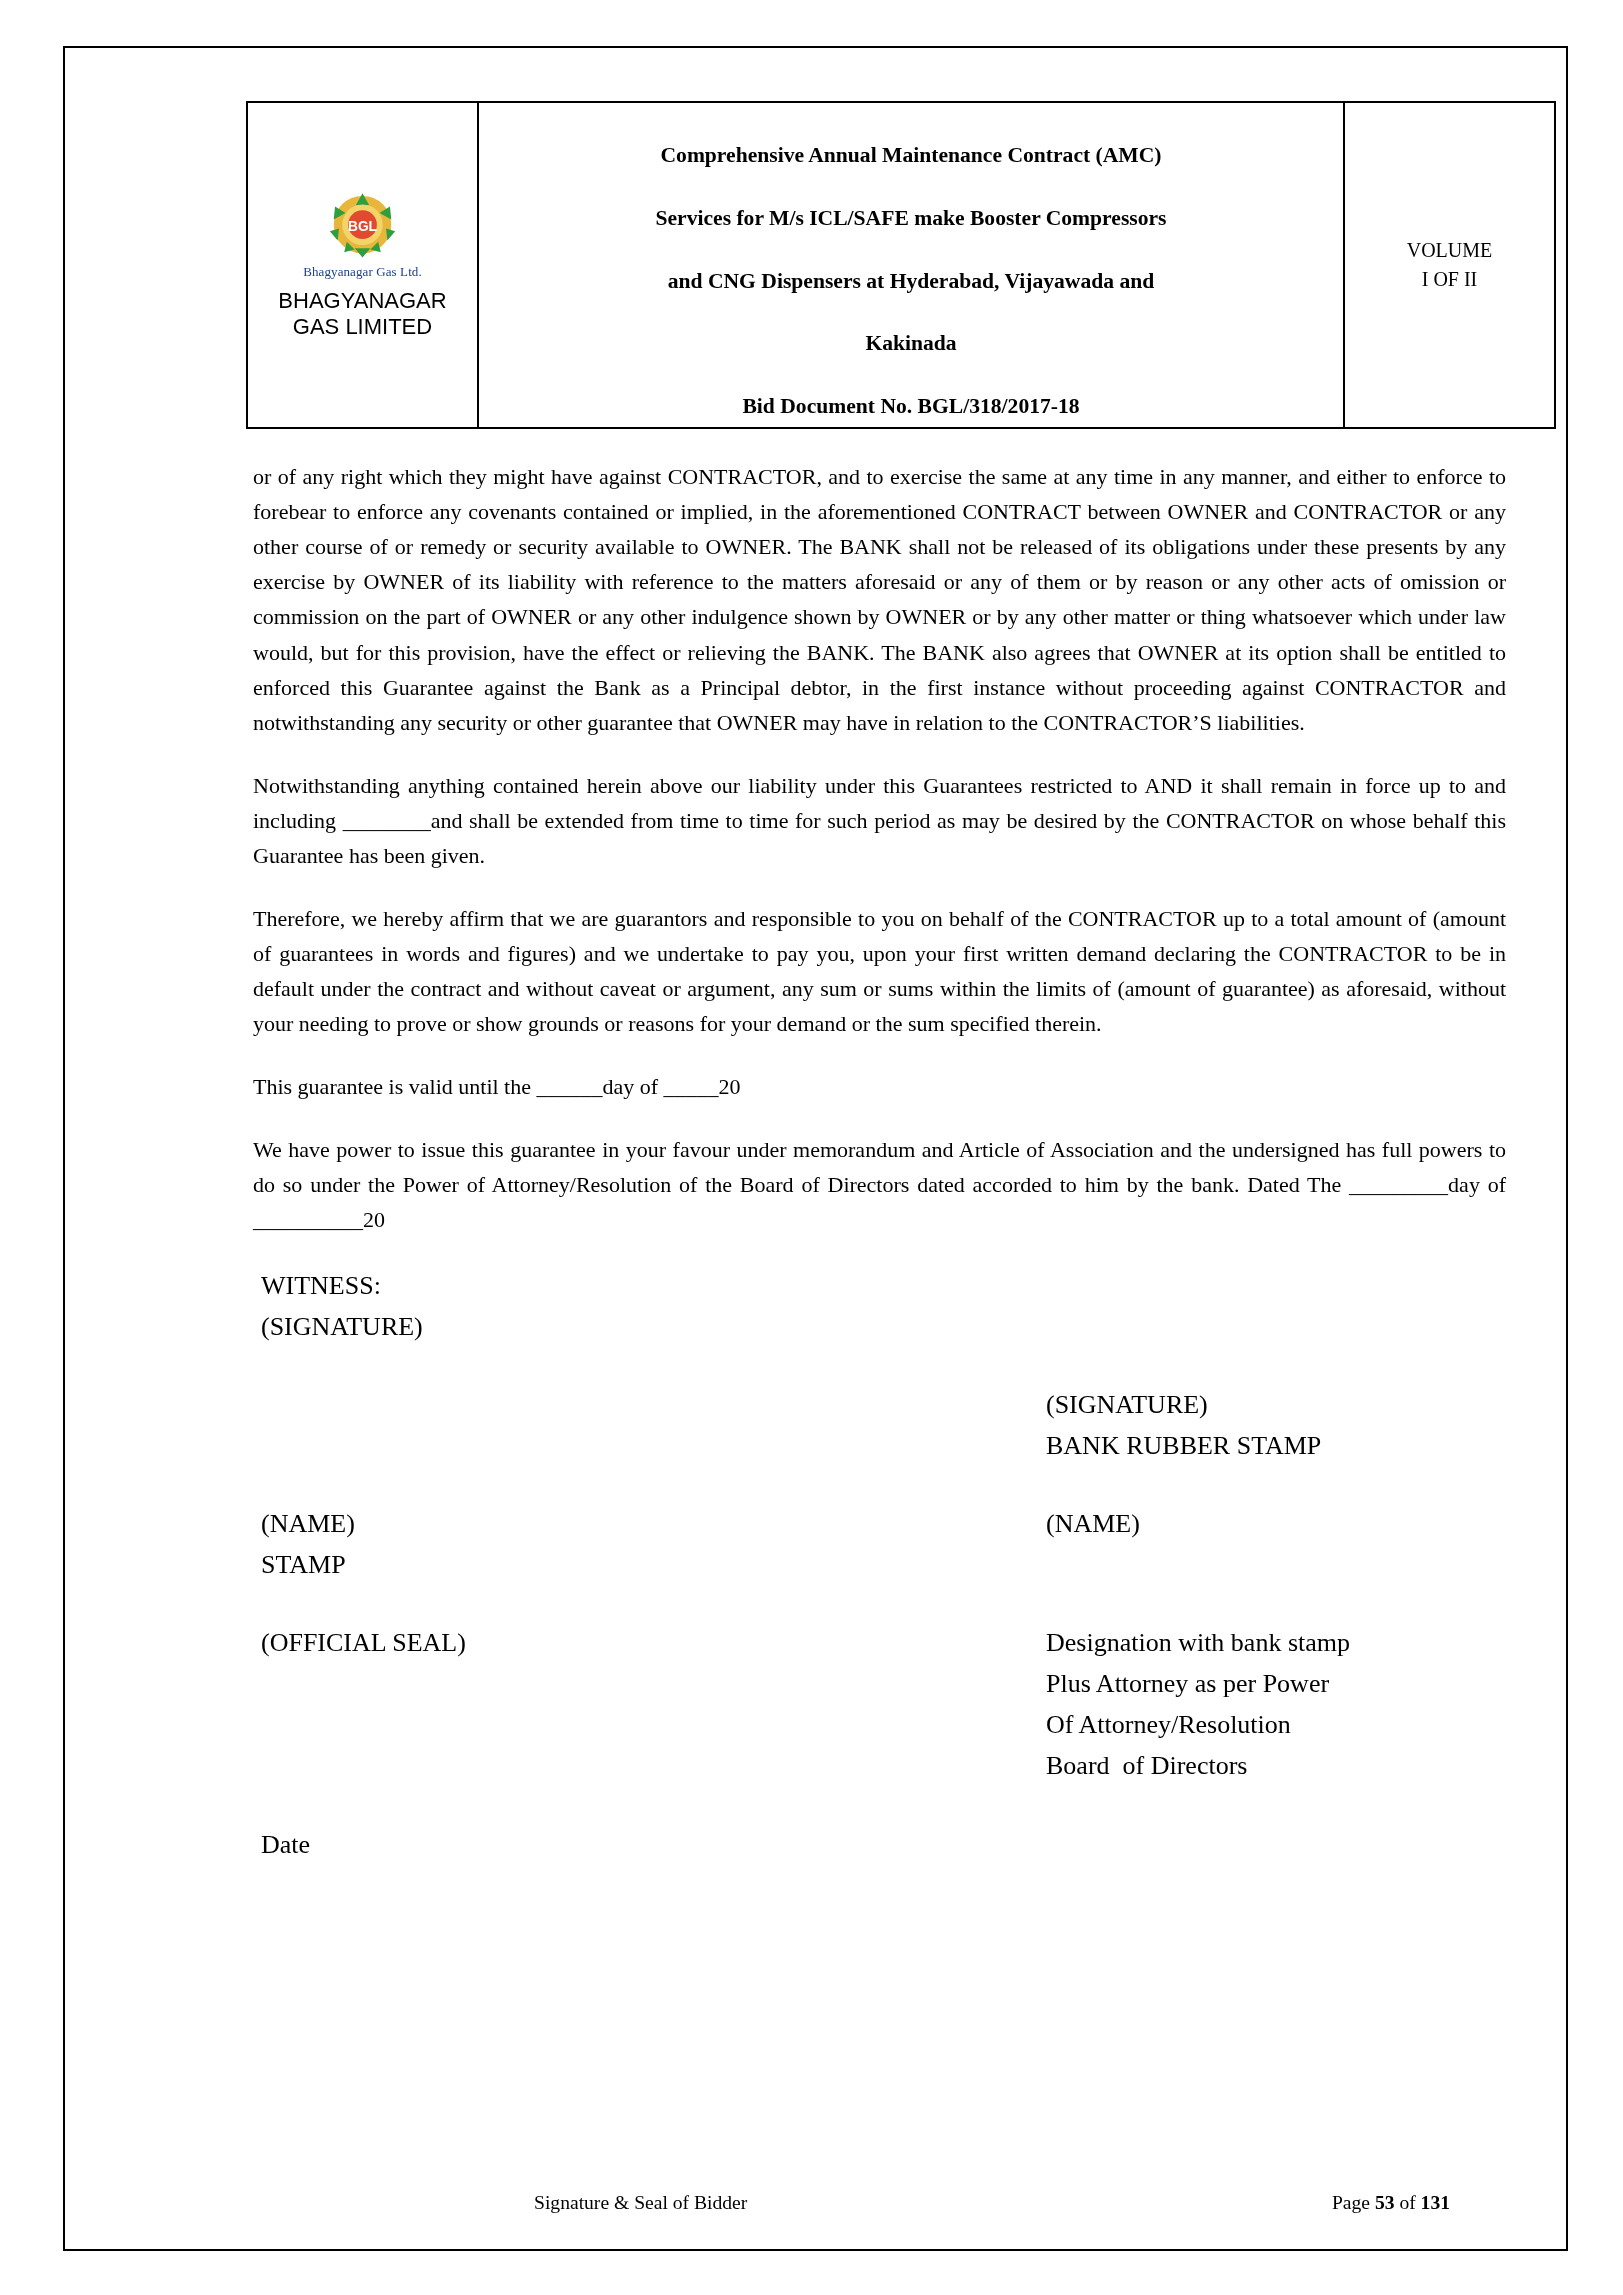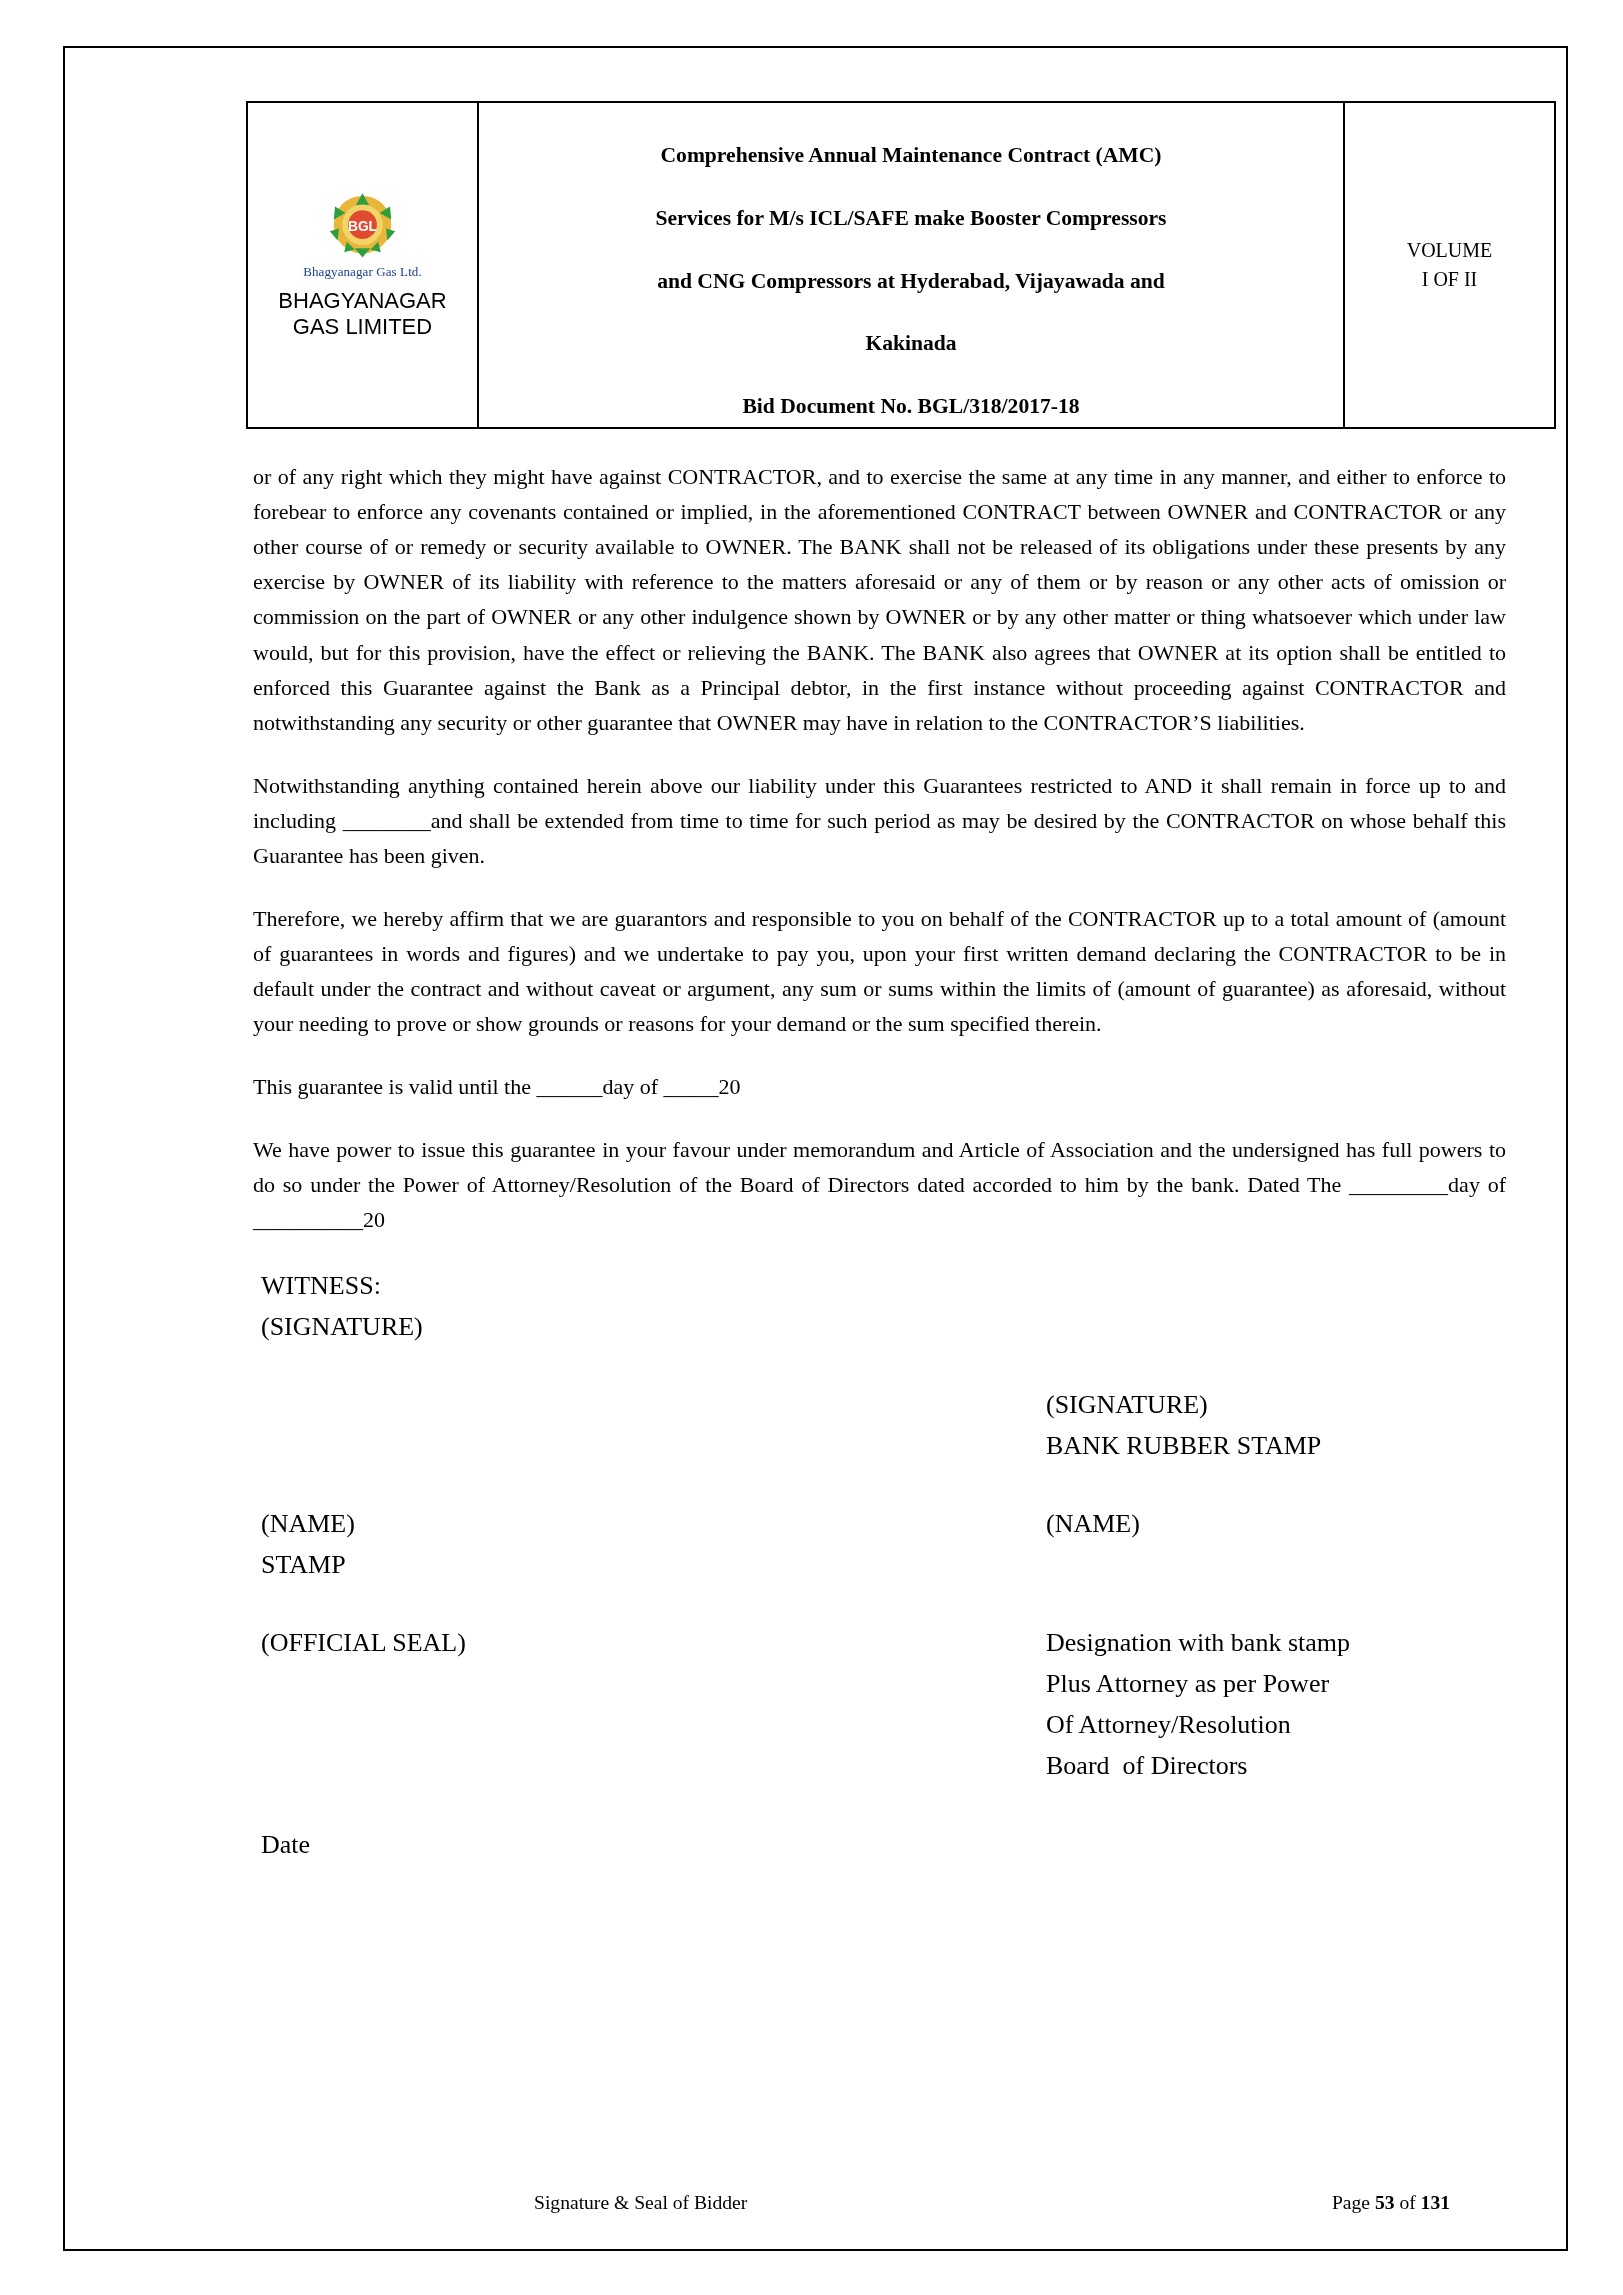--- a/index.html
+++ b/index.html
@@ -196,21 +196,21 @@
                 </g>
               </svg>
             </span>
             <span class="logo-sub">Bhagyanagar Gas Ltd.</span>
             <span class="logo-name">BHAGYANAGAR<br>GAS LIMITED</span>
           </span>
         </td>
         <td class="cell-title">
           <span class="title-line">Comprehensive Annual Maintenance Contract (AMC)</span>
           <span class="title-line">Services for M/s ICL/SAFE make Booster Compressors</span>
-          <span class="title-line">and CNG Compressors at Hyderabad, Vijayawada and</span>
+          <span class="title-line">and CNG Dispensers at Hyderabad, Vijayawada and</span>
           <span class="title-line">Kakinada</span>
           <span class="title-line">Bid Document No. BGL/318/2017-18</span>
         </td>
         <td class="cell-volume">
           <span class="volume-line">VOLUME</span>
           <span class="volume-line">I OF II</span>
         </td>
       </tr>
     </tbody>
       </table>

